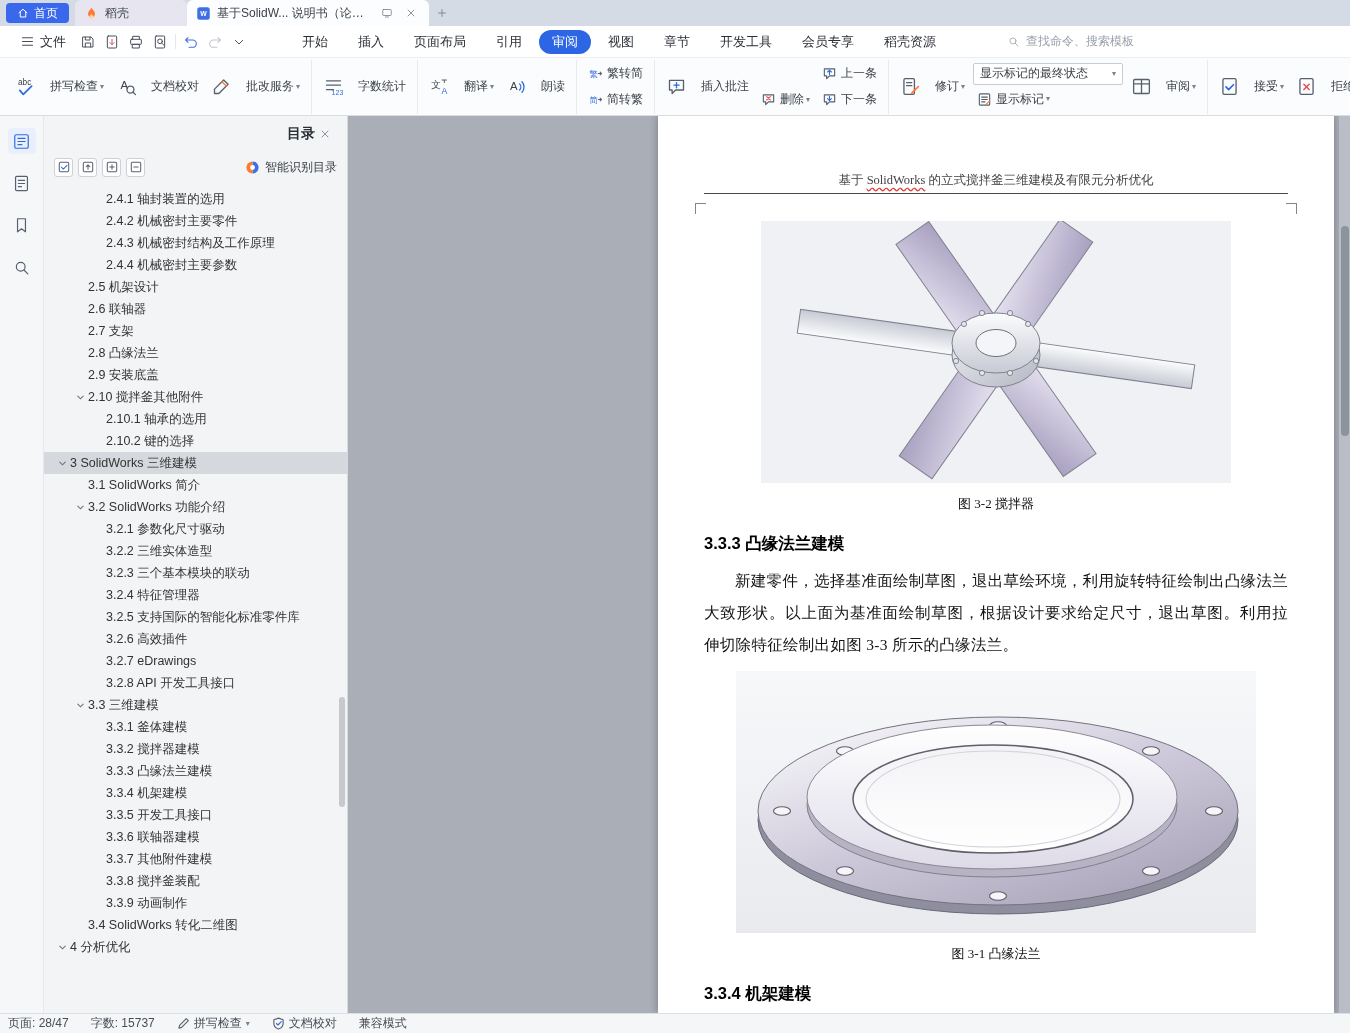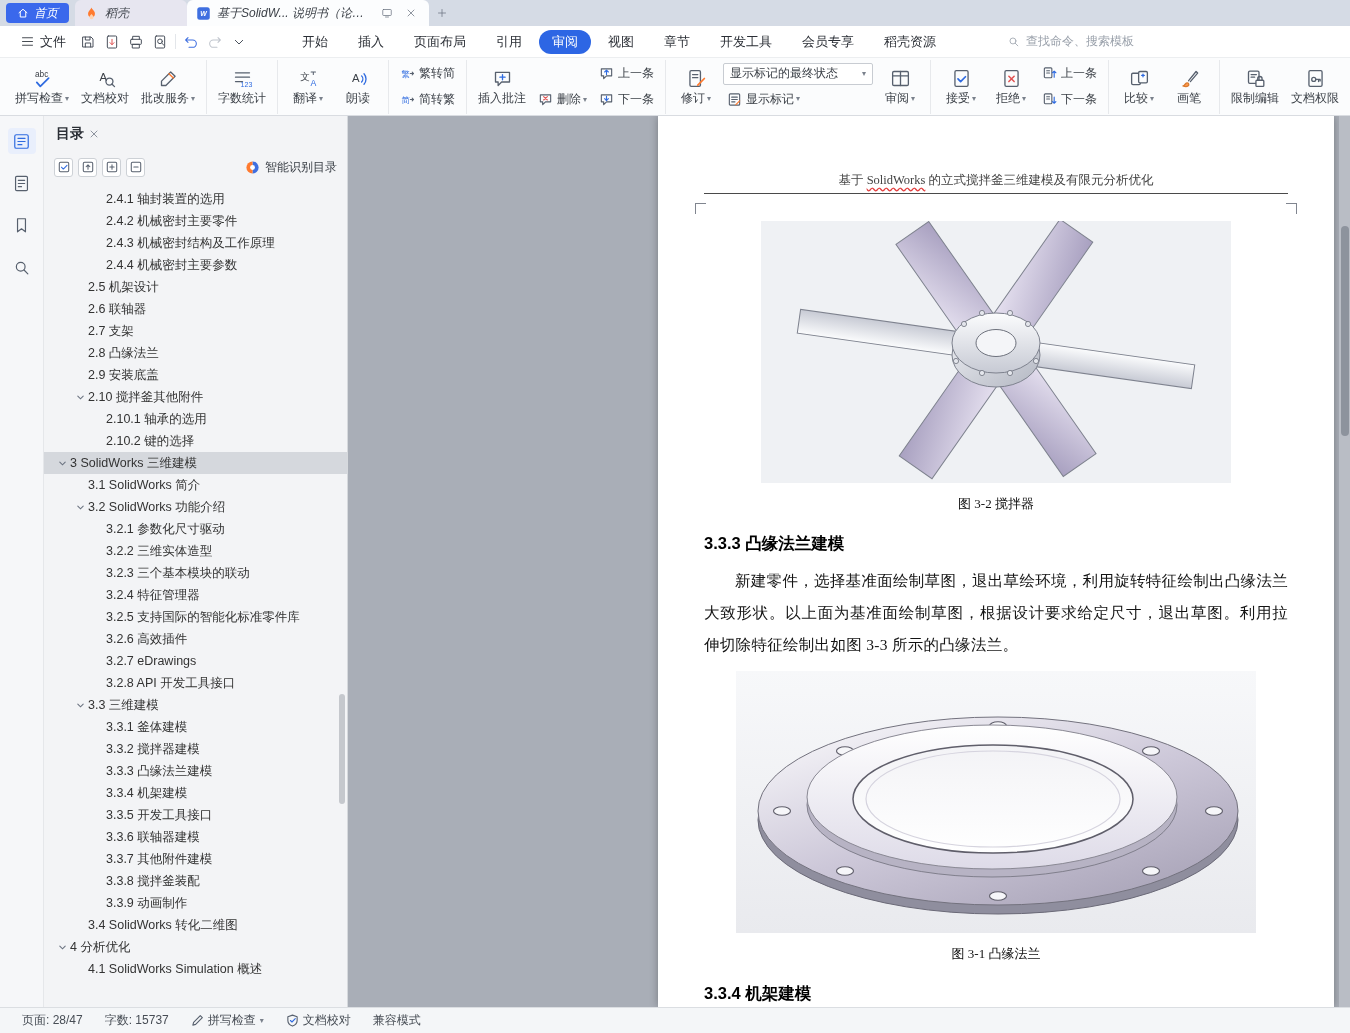--- a/index.html
+++ b/index.html
@@ -2,21 +2,21 @@
 <html><head>
 <meta charset="utf-8">
 <style>
   html,body{margin:0;padding:0;background:#9aa0a8;}
   *{box-sizing:border-box;}
   .app{width:1350px;height:1033px;display:flex;flex-direction:column;overflow:hidden;
        font-family:"Liberation Sans","DejaVu Sans",sans-serif;background:#fff;position:relative;}
   [data-icon]{display:inline-flex;align-items:center;justify-content:center;line-height:0;}
 
   
-  .titlebar{height:26px;background:#d5dbe5;display:flex;align-items:center;padding-left:6px;flex:none;font-style:italic;}
+  .titlebar{height:26px;background:#d5dbe5;display:flex;align-items:center;padding-left:6px;flex:none;}
   .home-btn{height:20px;border-radius:4px;background:#3a68ec;color:#fff;padding:0 11px;
             display:flex;align-items:center;gap:5px;font-size:12px;}
   .home-btn svg{width:12px;height:12px;}
   .ttab{height:26px;display:flex;align-items:center;padding:0 9px;font-size:12px;color:#3c4148;
         border-top-left-radius:6px;border-top-right-radius:6px;}
   .ttab.docer{background:#e7e6f0;width:112px;margin-left:6px;gap:6px;}
   .ttab.doc{background:#fcfdfe;width:242px;gap:6px;}
   .ttab svg{width:15px;height:15px;}
   .ttitle{flex:1;overflow:hidden;white-space:nowrap;text-overflow:ellipsis;}
   .tbtn{width:18px;height:18px;display:inline-flex;align-items:center;justify-content:center;color:#6b7380;}
@@ -35,42 +35,42 @@
   .mtab{font-size:13px;color:#2b2f36;padding:3px 13px;border-radius:13px;white-space:nowrap;}
   .mtab.active{background:#2d66e4;color:#fff;}
   .msearch{margin-left:56px;display:flex;align-items:center;gap:6px;color:#9aa1ab;font-size:12px;white-space:nowrap;}
   .msearch svg{width:13px;height:13px;color:#9aa1ab;}
 
   
   .ribbon{height:58px;display:flex;align-items:center;background:#fbfcfd;border-bottom:1px solid #d9dce1;
           padding:0 4px;flex:none;overflow:hidden;}
   .rgroup{display:flex;align-items:center;gap:4px;padding:0 7px;height:54px;border-right:1px solid #e7e9ec;flex:none;}
   .rcol{display:flex;flex-direction:column;justify-content:center;gap:3px;height:54px;}
-  .rbtn-big{display:flex;flex-direction:column;align-items:center;justify-content:flex-end;gap:3px;
+  .rbtn-big{display:flex;flex-direction:row;align-items:center;justify-content:flex-end;gap:14px;
             min-width:46px;padding:2px 4px;border-radius:4px;}
   .rbtn-big .ricon svg{width:21px;height:21px;}
   .ricon{color:#57606e;}
   .rlabel{font-size:12px;color:#3c4148;line-height:13px;display:flex;align-items:center;gap:2px;white-space:nowrap;}
   .caret{font-size:8px;color:#7a818c;line-height:8px;}
   .rbtn-small{display:flex;align-items:center;gap:4px;height:23px;padding:0 4px;border-radius:3px;}
   .rbtn-small .ricon svg{width:15px;height:15px;}
   .rspacer{height:23px;}
   .rcombo{width:150px;height:22px;border:1px solid #c8ccd2;background:#fff;border-radius:2px;display:flex;
           align-items:center;justify-content:space-between;padding:0 6px;font-size:12px;color:#3c4148;white-space:nowrap;}
 
   
   .main{flex:1;display:flex;min-height:0;}
   .strip{width:44px;background:#f6f7f9;border-right:1px solid #e5e7ea;display:flex;flex-direction:column;
          align-items:center;padding-top:12px;gap:16px;flex:none;}
   .sicon{width:28px;height:26px;display:flex;align-items:center;justify-content:center;border-radius:4px;color:#57606e;}
   .sicon svg{width:19px;height:19px;}
   .sicon.active{color:#2f6be0;background:#e9effc;}
 
   .toc-panel{width:304px;background:#f3f4f6;border-right:1px solid #d6d9dd;display:flex;flex-direction:column;flex:none;}
-  .toc-header{height:36px;display:flex;align-items:center;justify-content:flex-start;padding:0 12px;flex:none;}
+  .toc-header{height:36px;display:flex;align-items:center;justify-content:flex-end;padding:0 12px;flex:none;}
   .toc-title{font-size:14px;font-weight:bold;color:#2b2f36;}
   .toc-close{width:20px;height:20px;display:flex;align-items:center;justify-content:center;color:#6b7380;}
   .toc-close svg{width:12px;height:12px;}
   .toc-tools{height:30px;display:flex;align-items:center;gap:5px;padding:0 10px;flex:none;}
   .ttool{width:19px;height:19px;background:#fff;border:1px solid #cdd1d6;border-radius:3px;display:flex;
          align-items:center;justify-content:center;color:#57606e;}
   .ttool svg{width:12px;height:12px;}
   .smart{margin-left:auto;display:flex;align-items:center;gap:5px;font-size:12px;color:#3c4148;}
   .smart svg{width:15px;height:15px;}
   .toc-tree{flex:1;overflow:hidden;position:relative;padding-top:6px;font-size:12.5px;}
@@ -96,22 +96,22 @@
   .figbox1{width:470px;height:262px;background:#eff1f4;}
   .figbox2{width:520px;height:262px;background:linear-gradient(#f7f8fa,#e9eaee);}
   .fig2{margin-top:10px;}
   .figcap{text-align:center;font-size:13px;color:#101010;margin-top:12px;}
   .h1{margin-top:20px;font-size:16.5px;font-weight:bold;color:#000;font-family:"Liberation Sans","DejaVu Sans",sans-serif;}
   .para{margin-top:10px;font-size:15.5px;line-height:32px;color:#141414;text-align:justify;text-indent:2em;letter-spacing:0.3px;}
   .vscroll{position:absolute;right:0;top:0;bottom:0;width:11px;background:#b9bdc5;}
   .vthumb{position:absolute;left:1.5px;width:8px;top:110px;height:210px;background:#8d939d;border-radius:4px;}
 
   
-  .statusbar{height:26px;background:#f4f6f8;border-top:1px solid #dbdee2;display:flex;align-items:center;
-             gap:22px;padding:0 22px;font-size:12px;color:#474d55;flex:none;}
+  .statusbar{height:20px;background:#f4f6f8;border-top:1px solid #dbdee2;display:flex;align-items:center;
+             gap:22px;padding:0 8px;font-size:12px;color:#474d55;flex:none;}
   .sitem{display:flex;align-items:center;gap:4px;white-space:nowrap;}
   .sitem svg{width:13px;height:13px;color:#57606e;}
 </style>
 </head>
 <body>
 
 <div class="app">
 
   <div class="titlebar">
     <div class="home-btn">
@@ -757,23 +757,20 @@
           <div class="trow" style="padding-left: 44px;">
             <span class="tlabel">3.4 SolidWorks 转化二维图</span>
           </div>
           <div class="trow" style="padding-left: 10px;">
             <span class="chev" data-icon="chevron-down-small-icon">
               <svg viewBox="0 0 10 10" fill="none" stroke="currentColor" stroke-width="1.2" stroke-linecap="round">
                 <path d="M2 3.5l3 3 3-3"></path>
               </svg>
             </span>
             <span class="tlabel">4 分析优化</span>
-          </div>
-          <div class="trow" style="padding-left: 44px;">
-            <span class="tlabel">4.1 SolidWorks Simulation 概述</span>
           </div>
         </div>
     </div>
 
     <div class="canvas">
       <div class="page">
         <div class="ph">
           <span>基于 </span><span class="wavy">SolidWorks</span><span> 的立式搅拌釜三维建模及有限元分析优化</span>
         </div>
         <div class="phline"></div>

